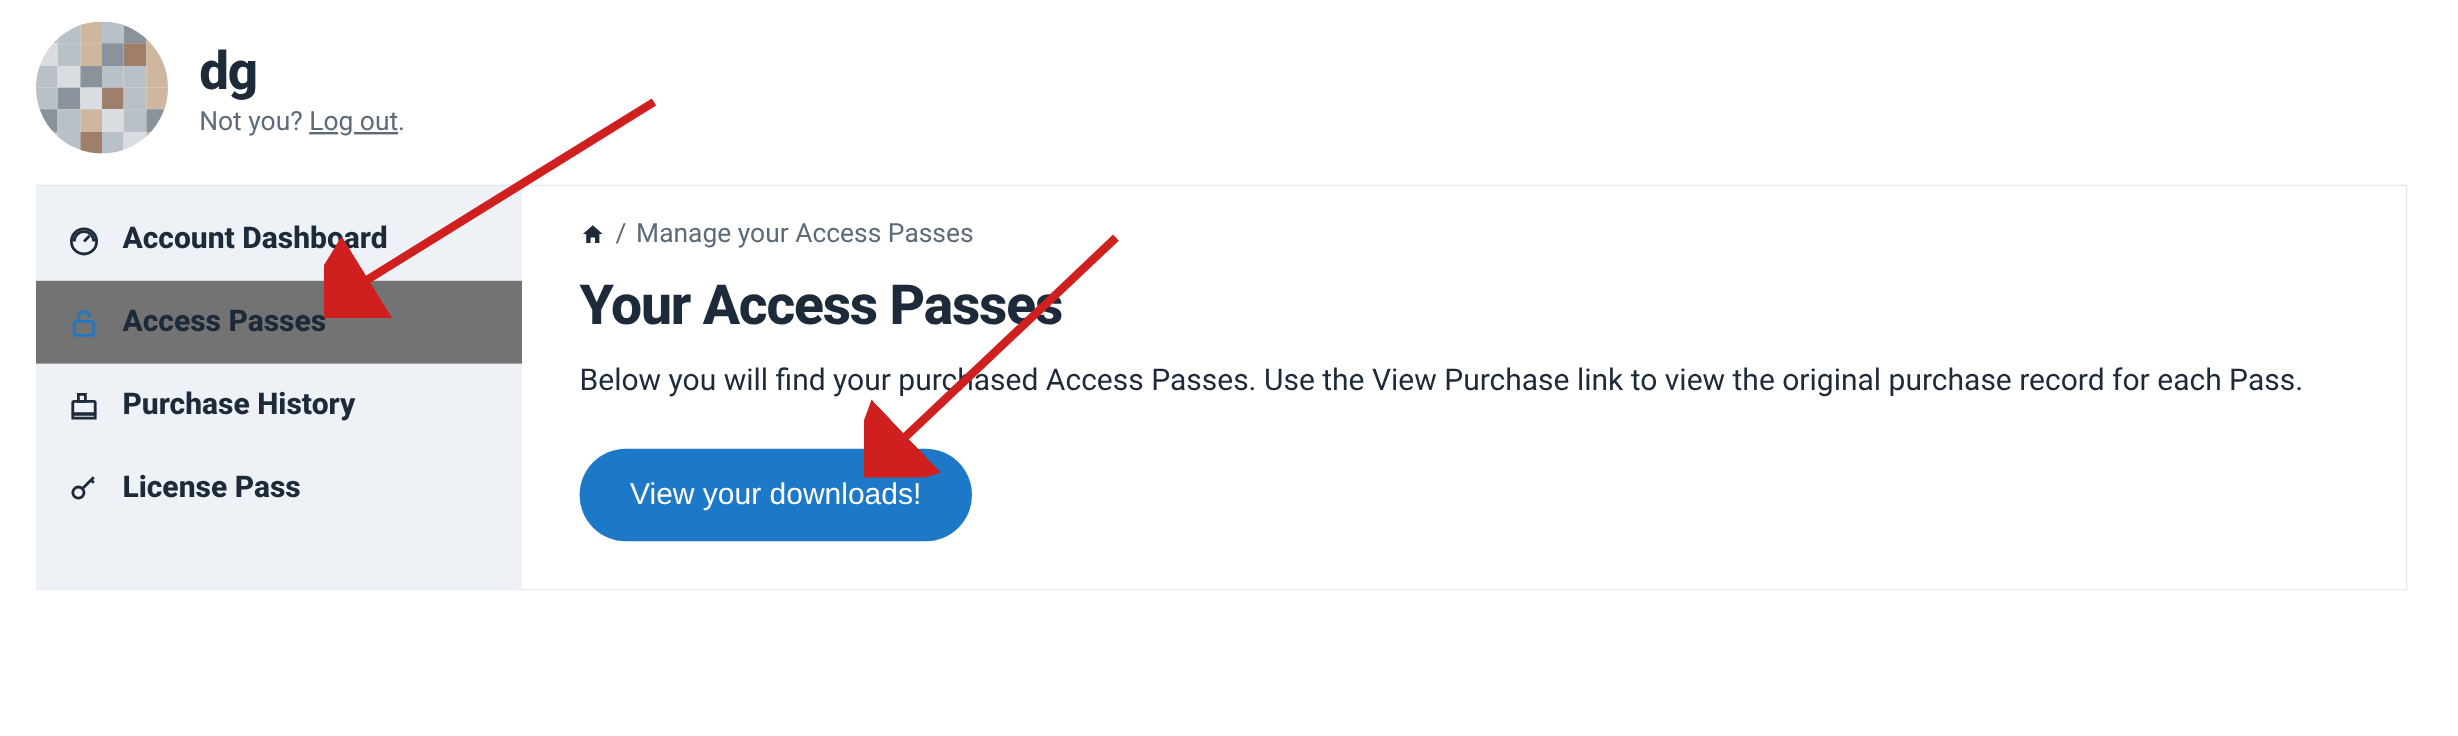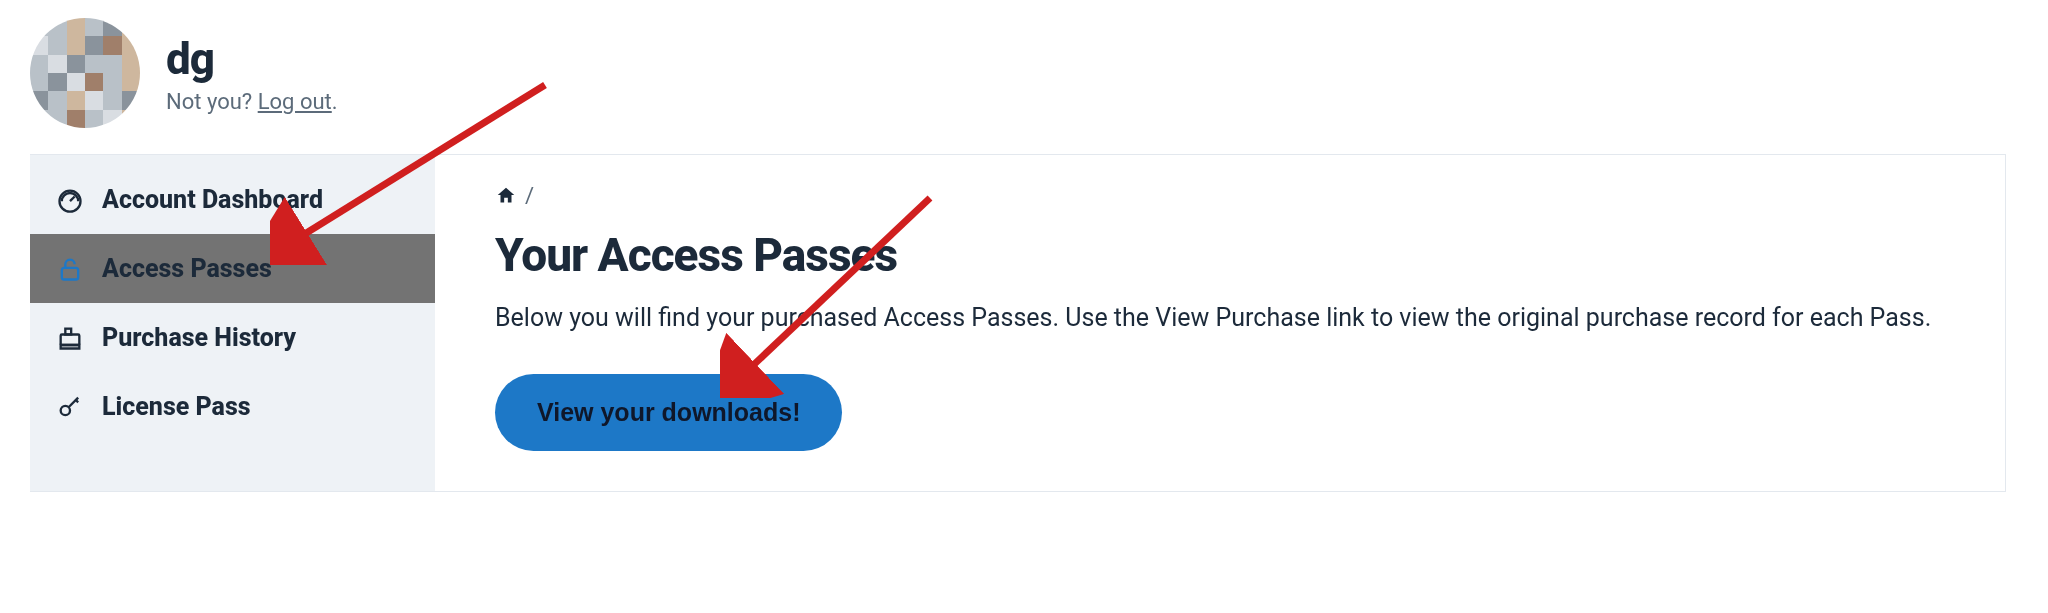--- a/index.html
+++ b/index.html
@@ -23,33 +23,33 @@
   .avatar-grid div:nth-child(3n){background:#ceb79e;}
   .avatar-grid div:nth-child(5n){background:#8a939c;}
   .avatar-grid div:nth-child(7n){background:#d9dde2;}
   .avatar-grid div:nth-child(11n){background:#a07f6a;}
   .user-meta .uname{font-size:44px;font-weight:800;letter-spacing:-1px;margin-bottom:4px;}
   .user-meta .notyou{font-size:22px;color:var(--muted);}
   .user-meta .notyou a{color:var(--muted);text-decoration:underline;margin-top:21px;}
   .user-meta .notyou .period{text-decoration:none;}
 
   
-  .panel{display:flex;border:1px solid var(--border);border-left:none;gap:12px;}
+  .panel{display:flex;border:1px solid var(--border);border-left:none;}
   .sidebar{width:405px;background:var(--slate-bg);padding:10px 0 20px 0;flex:0 0 auto;}
   .nav-item{display:flex;align-items:center;gap:18px;padding:20px 24px 20px 26px;font-size:25px;font-weight:800;color:var(--navy);cursor:pointer;}
   .nav-item .ico{width:28px;height:28px;flex:0 0 auto;display:flex;align-items:center;justify-content:center;}
   .nav-item.active{background:#737373;color:var(--navy);}
   .nav-item.active .ico svg{stroke:var(--blue);fill:none;}
 
   .content{flex:1;padding:28px 48px 40px 48px;min-width:0;}
   .crumbs{display:flex;align-items:center;gap:8px;color:var(--muted);font-size:22px;margin-bottom:20px;}
   .crumbs .home-ico{color:var(--navy);display:inline-flex;}
   h1.title{font-size:46px;font-weight:800;letter-spacing:-1px;margin:16px 0 18px;color:var(--navy);}
   p.desc{font-size:25px;line-height:1.45;color:var(--navy);margin:0 0 38px;max-width:1500px;}
-  .cta{display:inline-block;background:var(--blue);color:#0f172a;font-size:25px;font-weight:700;border:none;border-radius:999px;padding:24px 42px;cursor:pointer;}
+  .cta{display:inline-block;background:var(--blue);color:#ffffff;font-size:25px;font-weight:400;border:none;border-radius:999px;padding:24px 42px;cursor:pointer;}
 
   
   .arrow{position:absolute;pointer-events:none;}
   svg{display:block;}
 </style>
 </head>
 <body>
 
 <div class="wrap" style="position:relative;">
 
@@ -153,20 +153,21 @@
     </nav>
 
     <main class="content">
       <div class="crumbs">
         <span class="home-ico">
           <svg viewBox="0 0 24 24" width="22" height="22" fill="#1c2a3a">
             <path d="M12 3l9 8h-3v8h-4v-5h-4v5H6v-8H3z"></path>
           </svg>
         </span>
         <span>/</span>
+        <span>Manage your Access Passes</span>
       </div>
 
       <h1 class="title">Your Access Passes</h1>
 
       <p class="desc">Below you will find your purchased Access Passes. Use the View Purchase link to view the original purchase record for each Pass.</p>
 
       <button class="cta">View your downloads!</button>
     </main>
 
   </div>

